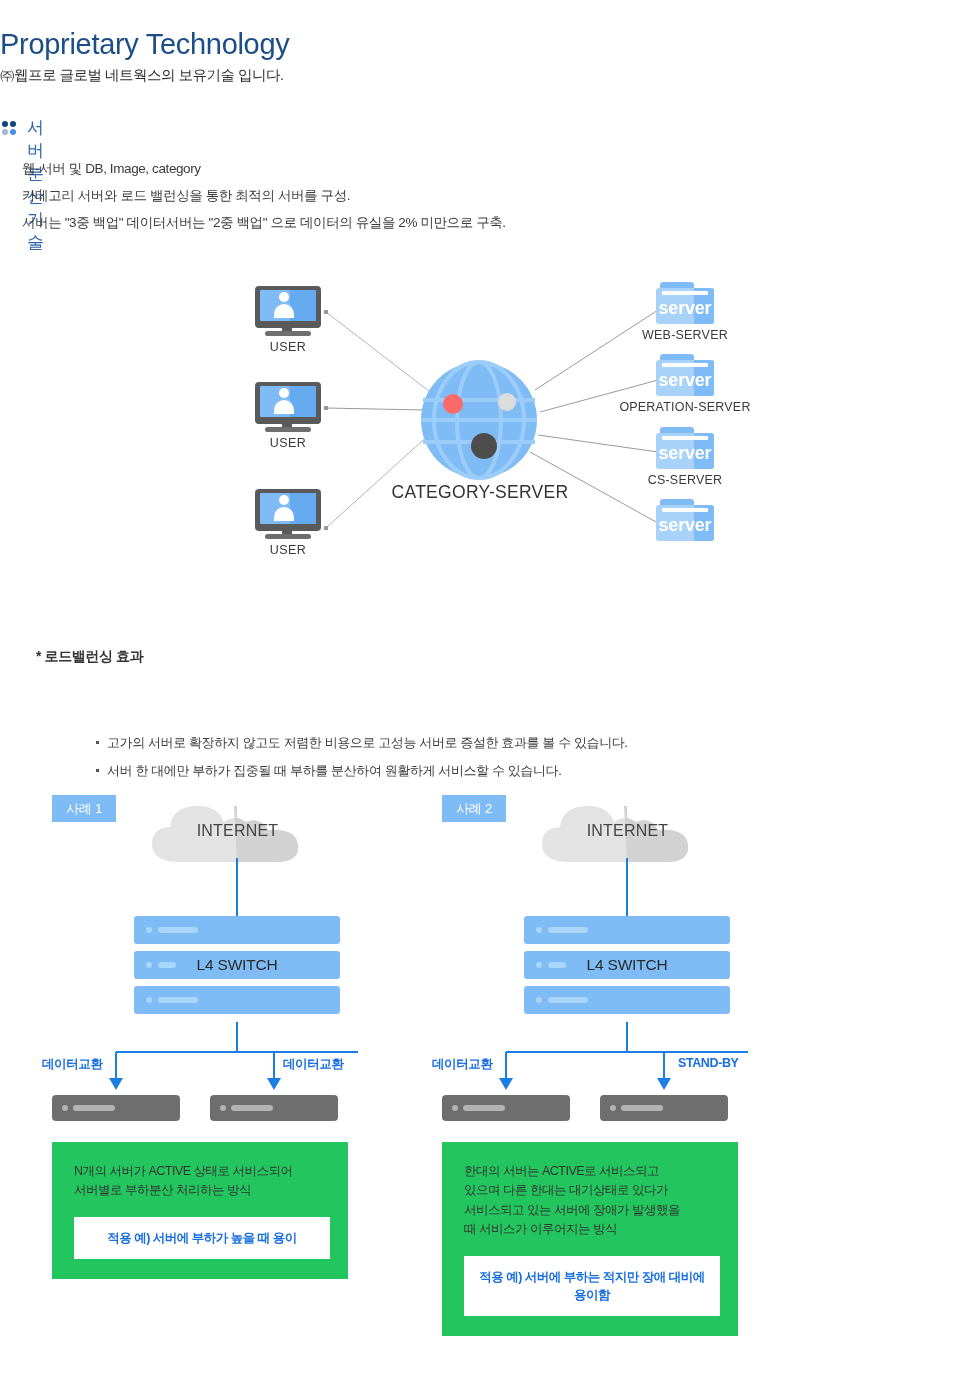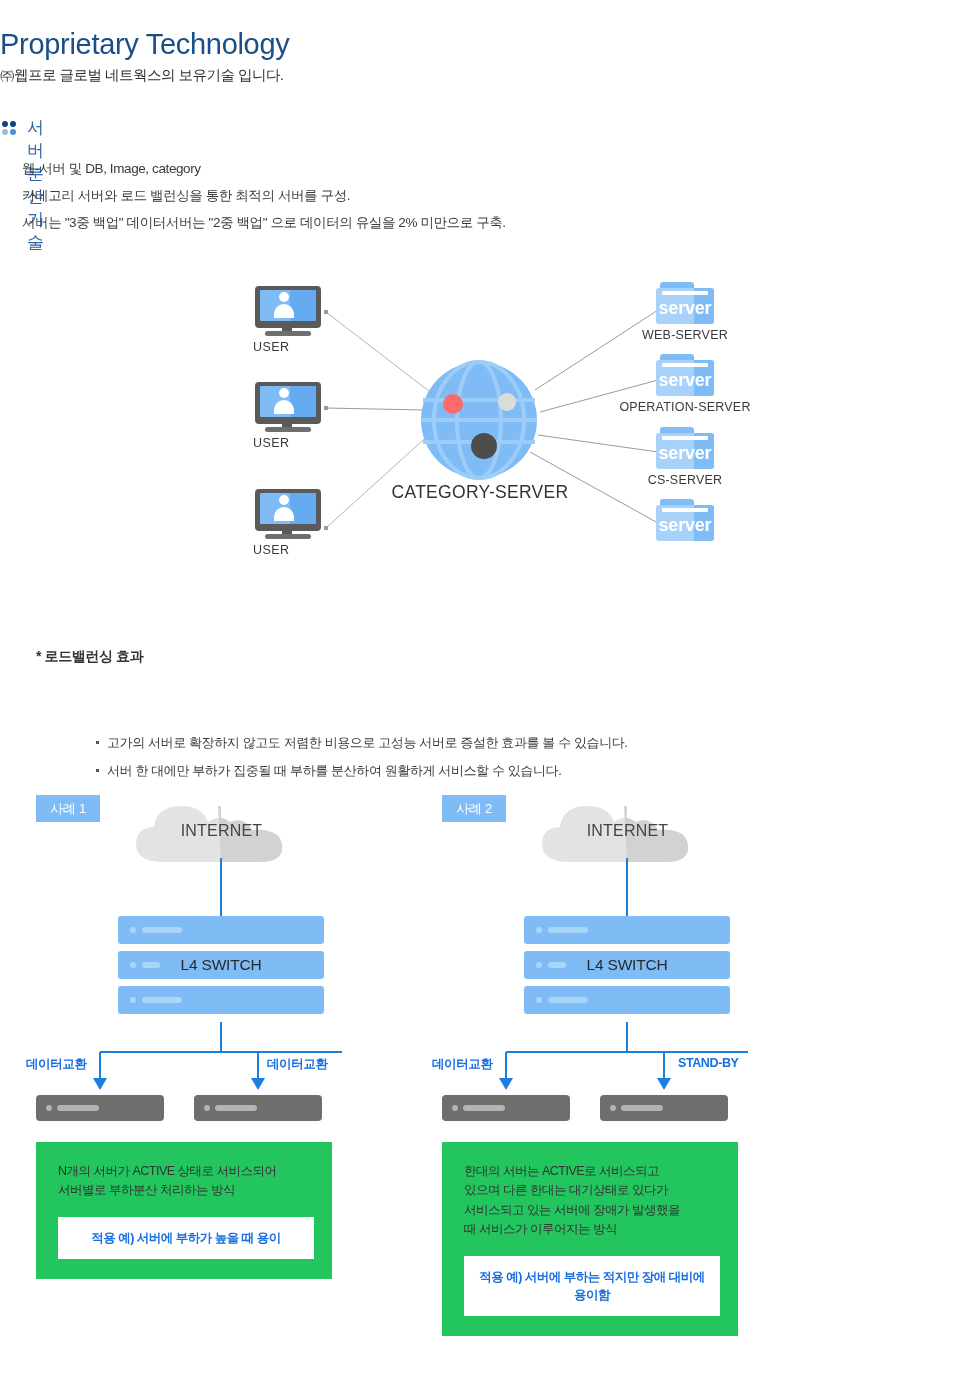--- a/index.html
+++ b/index.html
@@ -45,21 +45,21 @@
   .sec-body { position:absolute; left:22px; top:160px; }
   .sec-body p {
     margin:0 0 9px 0; font-size:13.5px; color:#3a3a3a;
     letter-spacing:-0.4px; line-height:1.35;
   }
 
   
   .diagram1 { position:absolute; left:0; top:260px; width:980px; height:330px; }
   .diagram1 svg { position:absolute; left:0; top:0; }
 
-  .user-node { position:absolute; width:70px; }
+  .user-node { position:absolute; width:70px; text-align:center; }
   .user-label {
     font-size:12.5px; color:#3a3a3a; letter-spacing:0.4px;
     margin-top:4px; font-weight:400;
   }
 
   .monitor { position:relative; width:66px; height:50px; margin:0 auto; }
   .mon-body {
     position:absolute; left:0; top:0; width:66px; height:42px;
     background:#5a5a5a; border-radius:4px;
   }
@@ -132,21 +132,21 @@
     letter-spacing:-0.4px; margin-bottom:10px; position:relative;
     padding-left:11px;
   }
   .lb-list li:before {
     content:""; position:absolute; left:0; top:7px;
     width:3px; height:3px; background:#555;
   }
 
   
   .case { position:absolute; top:790px; width:430px; height:560px; }
-  .case.c1 { left:24px; }
+  .case.c1 { left:40px; }
   .case.c2 { left:430px; }
 
   .case-badge {
     position:absolute; left:12px; top:5px; width:64px; height:27px;
     background:#7fbcf5; color:#ffffff; font-size:13px;
     display:flex; align-items:center; justify-content:center;
     letter-spacing:-0.3px;
   }
 
   .cloud { position:absolute; left:110px; top:10px; width:175px; height:65px; }

